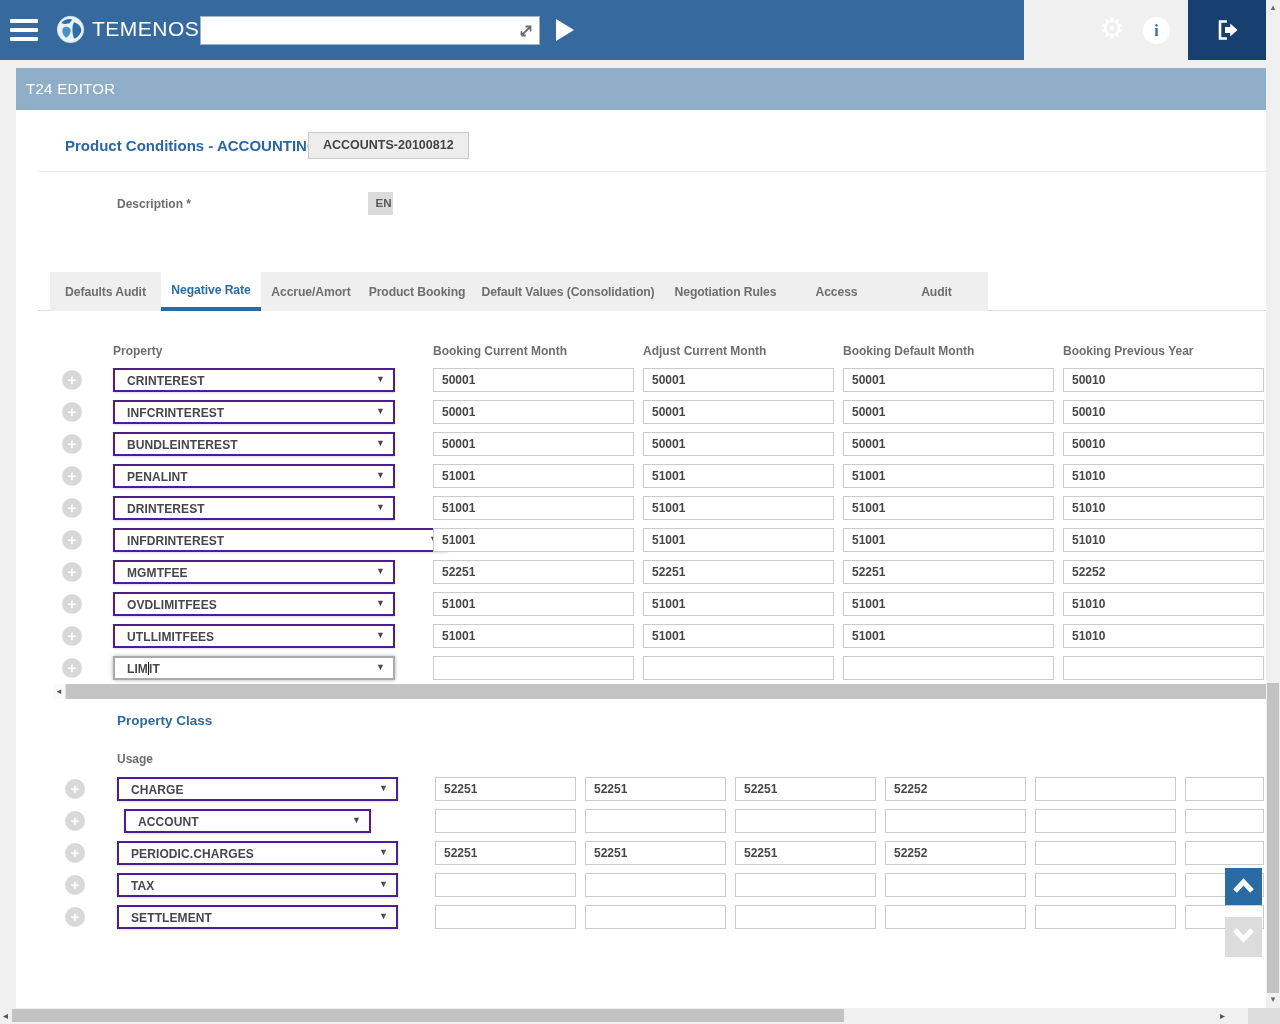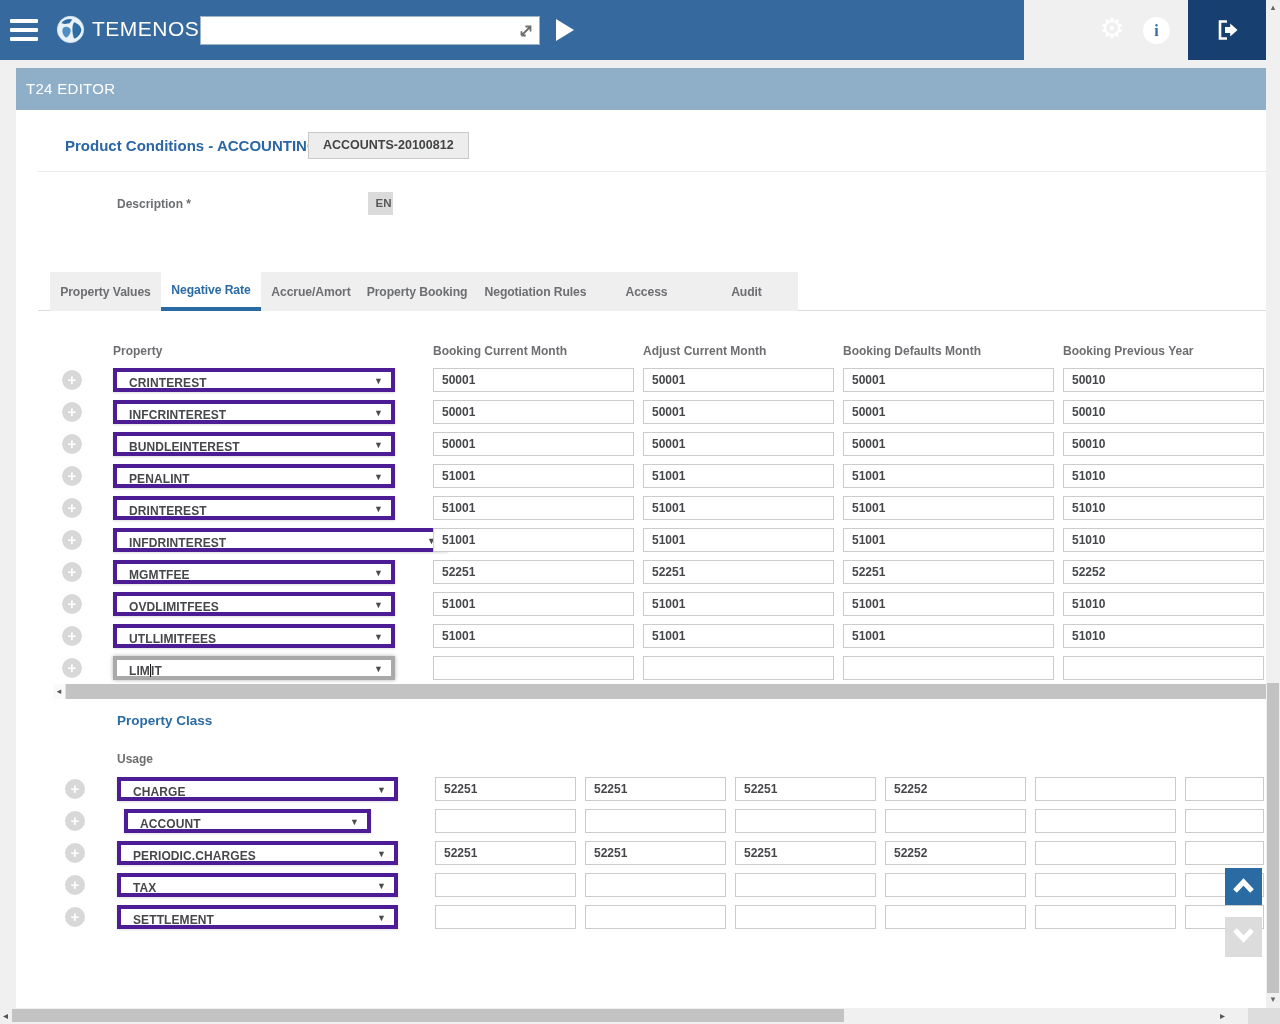--- a/index.html
+++ b/index.html
@@ -39,21 +39,21 @@
   
   .tabs-line { position:absolute; left:38px; top:310px; width:1228px; height:1px; background:#D9DDE0; }
   .tabs { position:absolute; left:50px; top:272px; height:39px; display:flex; z-index:2; }
   .tab { height:39px; display:flex; align-items:center; justify-content:center; background:#EFEFEF; color:#6D6E71; font-size:12.2px; font-weight:bold; letter-spacing:-0.1px; cursor:pointer; }
   .tab.active { background:#fff; color:#2A6BA4; border-bottom:4px solid #2A6BA4; }
 
   
   .col-header { position:absolute; font-size:12px; font-weight:bold; color:#6D6E71; white-space:nowrap; }
   .plus { position:absolute; width:20px; height:20px; border-radius:50%; background:#D8D8D8; cursor:pointer; }
   .plus::before { content:'+'; position:absolute; left:0; top:0; width:20px; text-align:center; line-height:19px; color:#fff; font-size:15px; font-weight:bold; }
-  .dropdown { position:absolute; height:24px; background:#fff; border:4px solid #4c1d95; box-shadow:0 1px 2px rgba(0,0,0,0.13); cursor:pointer; }
+  .dropdown { position:absolute; height:24px; background:#fff; border:2px solid #4c1d95; box-shadow:0 1px 2px rgba(0,0,0,0.13); cursor:pointer; }
   .dropdown .dd-label { position:absolute; left:12px; top:4px; font-size:12px; font-weight:bold; color:#46474A; letter-spacing:0.1px; white-space:nowrap; }
   .dropdown .dd-caret { position:absolute; right:8px; top:4px; font-size:9px; color:#4A4B4D; }
   .dropdown.focused { border-color:#A9A9A9; box-shadow:0 0 4px rgba(0,0,0,0.3); }
   .vinput { position:absolute; height:24px; background:#fff; border:1px solid #CBCBCB; }
   .vinput span { position:absolute; left:8px; top:4px; font-size:12px; font-weight:bold; color:#46474A; }
   .caret { display:inline-block; width:1px; height:13px; background:#1a1a1a; vertical-align:-2px; }
 
   .section-heading { position:absolute; left:117px; top:713px; font-size:13.5px; font-weight:bold; color:#2A6BA4; }
   .usage-label { position:absolute; left:117px; top:752px; font-size:12px; font-weight:bold; color:#6D6E71; }
 
@@ -123,47 +123,50 @@
 
   <div class="desc-label">
     <span>Description</span>
     <span>*</span>
   </div>
   <div class="lang-badge">EN</div>
 
   <div class="tabs-line"></div>
   <div class="tabs" id="tabs">
       <div class="tab" style="width:111px">
-        <span>Property Values</span>
+        <span>Defaults Audit</span>
       </div>
       <div class="tab active" style="width:100px">
         <span>Negative Rate</span>
       </div>
       <div class="tab" style="width:100px">
         <span>Accrue/Amort</span>
       </div>
       <div class="tab" style="width:112px">
-        <span>Property Booking</span>
+        <span>Product Booking</span>
+      </div>
+      <div class="tab" style="width:190px">
+        <span>Default Values (Consolidation)</span>
       </div>
       <div class="tab" style="width:125px">
         <span>Negotiation Rules</span>
       </div>
       <div class="tab" style="width:97px">
         <span>Access</span>
       </div>
       <div class="tab" style="width:103px">
         <span>Audit</span>
       </div>
     </div>
 
   <div id="col-headers">
       <div class="col-header" style="left:113px;top:344px">Property</div>
       <div class="col-header" style="left:433px;top:344px">Booking Current Month</div>
       <div class="col-header" style="left:643px;top:344px">Adjust Current Month</div>
-      <div class="col-header" style="left:843px;top:344px">Booking Defaults Month</div>
+      <div class="col-header" style="left:843px;top:344px">Booking Default Month</div>
       <div class="col-header" style="left:1063px;top:344px">Booking Previous Year</div>
     </div>
   <div id="property-rows">
       <div class="plus" style="left:62px;top:370px"></div>
       <div class="dropdown" style="left:113px;top:368px;width:282px">
         <span class="dd-label">CRINTEREST</span>
         <span class="dd-caret">▼</span>
       </div>
       <div class="vinput" style="left:433px;top:368px;width:201px">
         <span>50001</span>

